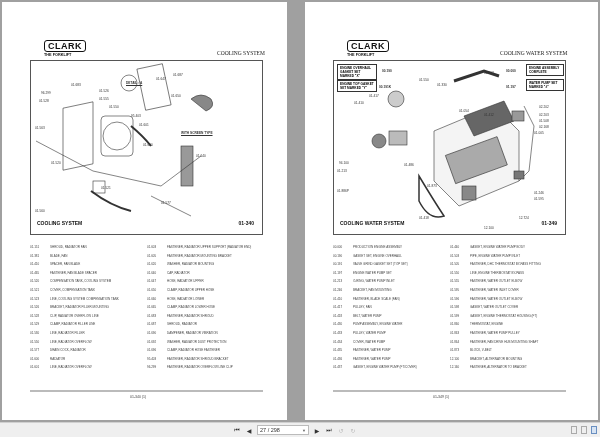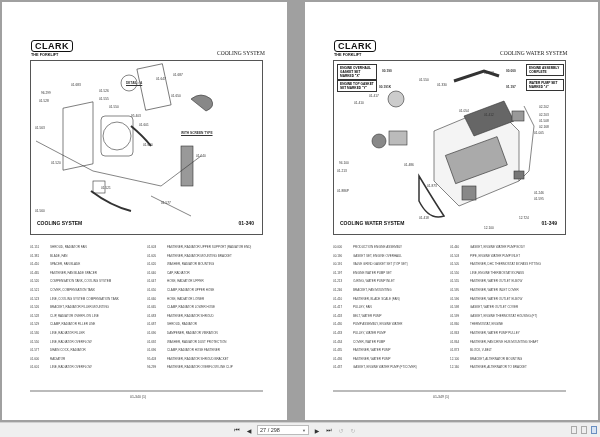--- a/index.html
+++ b/index.html
@@ -2,21 +2,21 @@
 <html><head>
 <meta charset="utf-8">
 <style>
   * { box-sizing: border-box; margin: 0; padding: 0; }
   html, body { width: 600px; height: 437px; overflow: hidden; }
   body { background: #a6a6a6; font-family: "Liberation Sans", sans-serif; position: relative; }
   .viewer { position: absolute; left: 0; top: 0; width: 600px; height: 422px; background: #a0a0a0; }
   .page { position: absolute; top: 2px; height: 418px; background: #fff; overflow: hidden; }
   .page.left { left: 2px; width: 285px; }
   .page.right { left: 305px; width: 293px; }
-  .logo { position: absolute; left: 29px; top: 38px; }
+  .logo { position: absolute; left: 42px; top: 38px; }
   .logo .box { border: 1.5px solid #111; border-radius: 3px; padding: 0 3px; font-weight: bold; font-size: 9px; letter-spacing: 0.5px; line-height: 10px; color: #111; }
   .logo .sub { font-size: 3.8px; font-weight: bold; margin-top: 1px; color: #111; }
   .sys-title { position: absolute; top: 48px; font-family: "Liberation Serif", serif; font-size: 5.5px; color: #222; }
   .diagram { position: absolute; top: 58px; height: 175px; border: 1px solid #555; }
   .diagram-label { position: absolute; bottom: 8px; left: 6px; font-size: 5px; font-weight: bold; color: #111; }
   .diagram-num { position: absolute; bottom: 8px; right: 8px; font-size: 5px; font-weight: bold; color: #111; }
   .callout { position: absolute; font-size: 3.2px; color: #333; white-space: nowrap; }
   .parts { position: absolute; top: 243px; font-size: 3px; color: #444; }
   .parts .col { position: absolute; top: 0; width: 120px; }
   .parts .row { height: 8.6px; display: flex; gap: 8px; }

